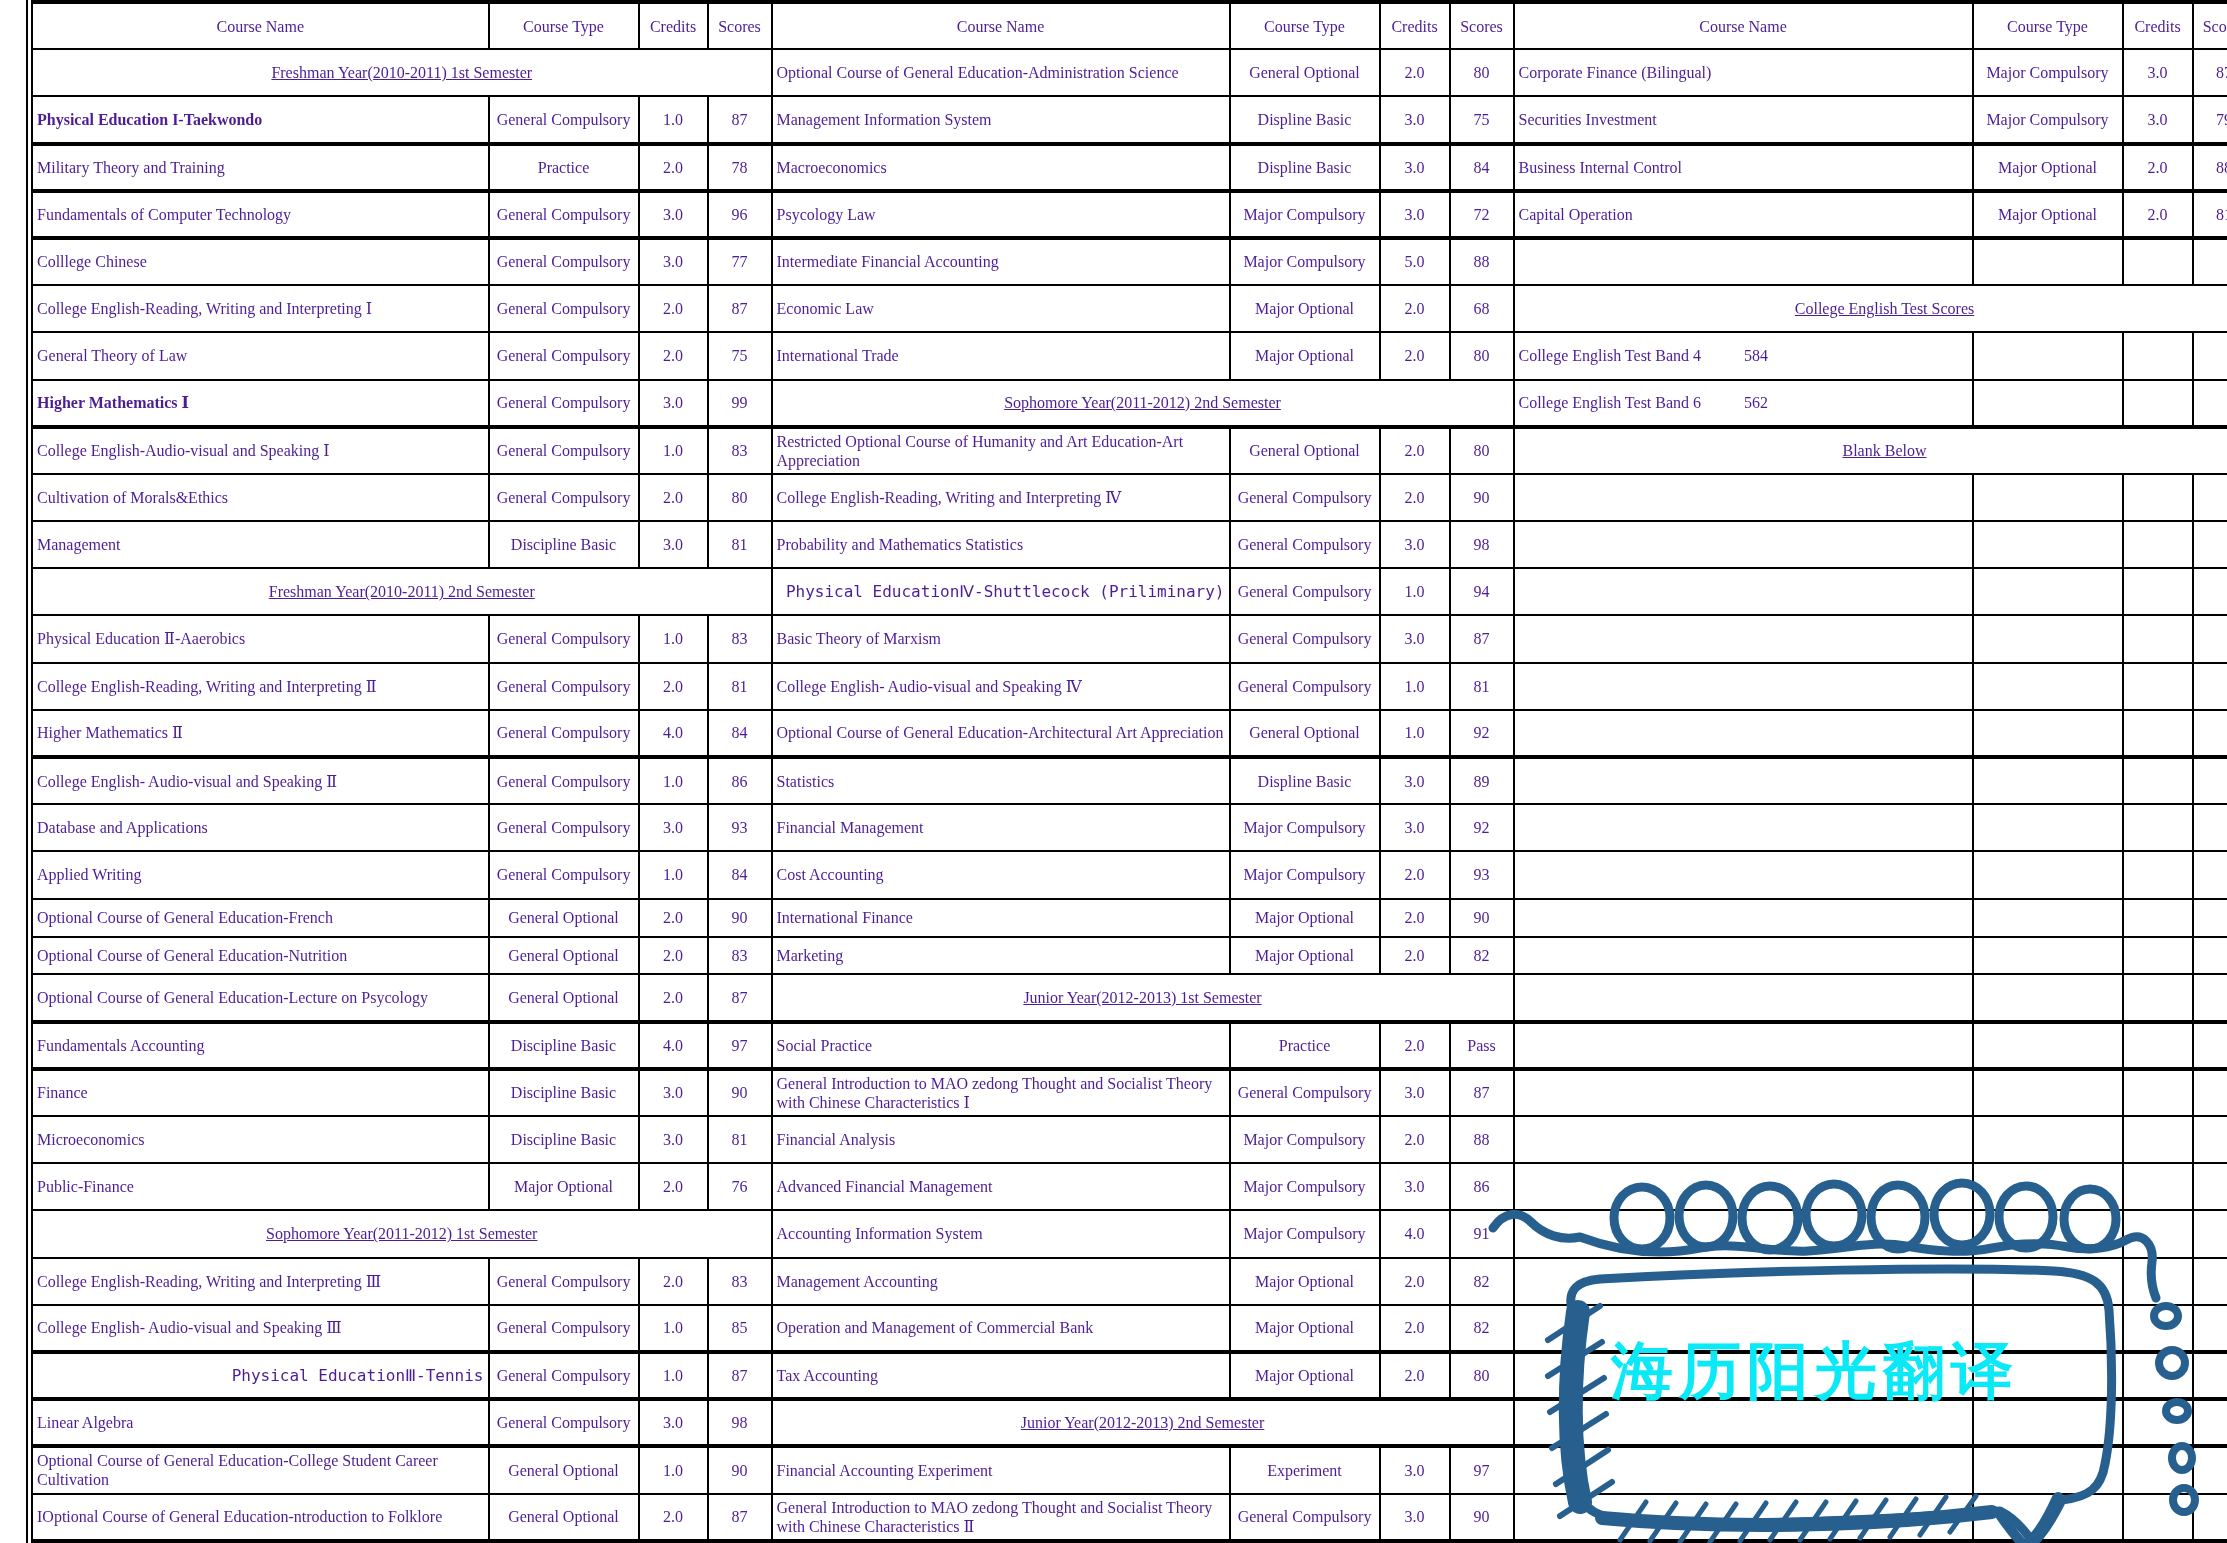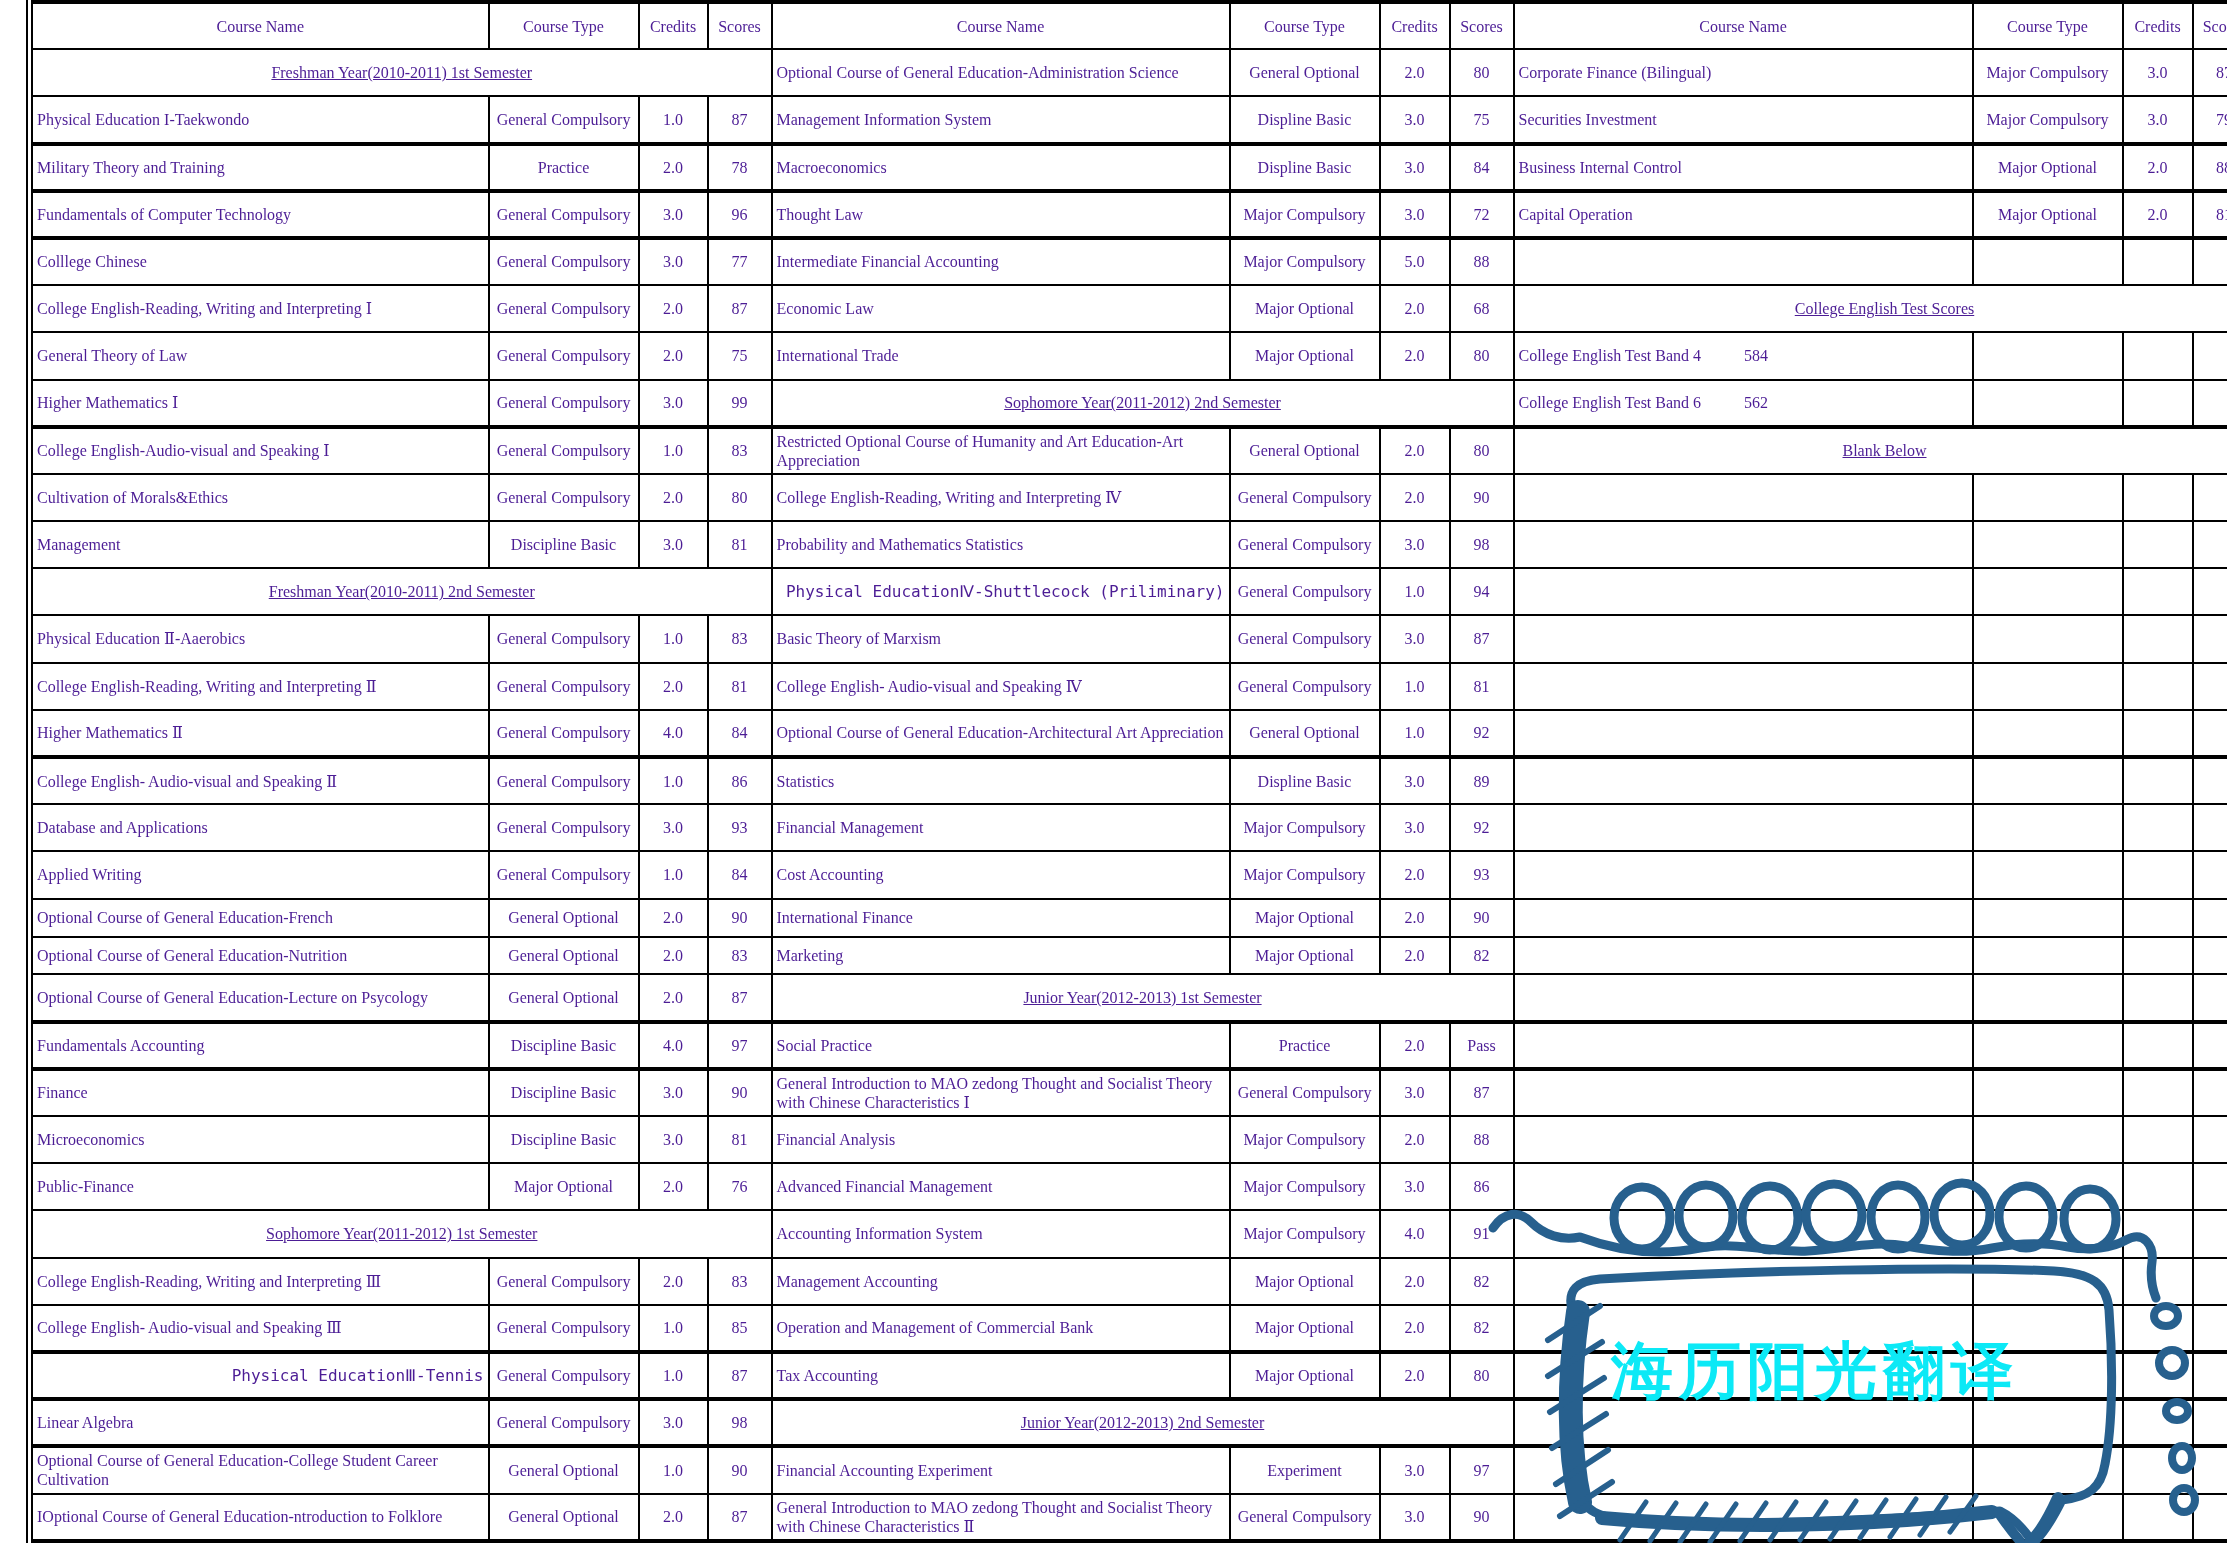--- a/index.html
+++ b/index.html
@@ -30,21 +30,21 @@
   }
   td.name{text-align:left;padding:1px 4px 1px 6px;}
   td.ctr{text-align:center;padding:1px 12px;}
   td.hd{text-align:center;font-size:17px;padding:2px;}
   td.sec{text-align:center;font-size:17px;text-decoration:underline;}
   td.gsep{border-left:7px double #000;}
   tr.hb td{border-bottom:4px solid #000;}
   tr{height:46px;}
   tr.short{height:37px;}
   td.mono{font-family:"DejaVu Sans Mono",monospace;font-size:15px;text-align:right;}
-  td.bold{font-weight:normal;}
+  td.bold{font-weight:bold;}
   .cetscore{margin-left:43px;}
   svg.doodle{
     position:absolute;left:0;top:0;width:2227px;height:1543px;
     pointer-events:none;
   }
   text.wm{
     font-family:"DejaVu Sans",sans-serif;
     font-weight:bold;
     letter-spacing:6px;
   }
@@ -121,21 +121,21 @@
           <td class="name gsep">Business Internal Control</td>
           <td class="ctr">Major Optional</td>
           <td class="ctr">2.0</td>
           <td class="ctr">88</td>
         </tr>
         <tr class="hb">
           <td class="name">Fundamentals of Computer Technology</td>
           <td class="ctr">General Compulsory</td>
           <td class="ctr">3.0</td>
           <td class="ctr">96</td>
-          <td class="name gsep">Thought Law</td>
+          <td class="name gsep">Psycology Law</td>
           <td class="ctr">Major Compulsory</td>
           <td class="ctr">3.0</td>
           <td class="ctr">72</td>
           <td class="name gsep">Capital Operation</td>
           <td class="ctr">Major Optional</td>
           <td class="ctr">2.0</td>
           <td class="ctr">81</td>
         </tr>
         <tr>
           <td class="name">Colllege Chinese</td>

